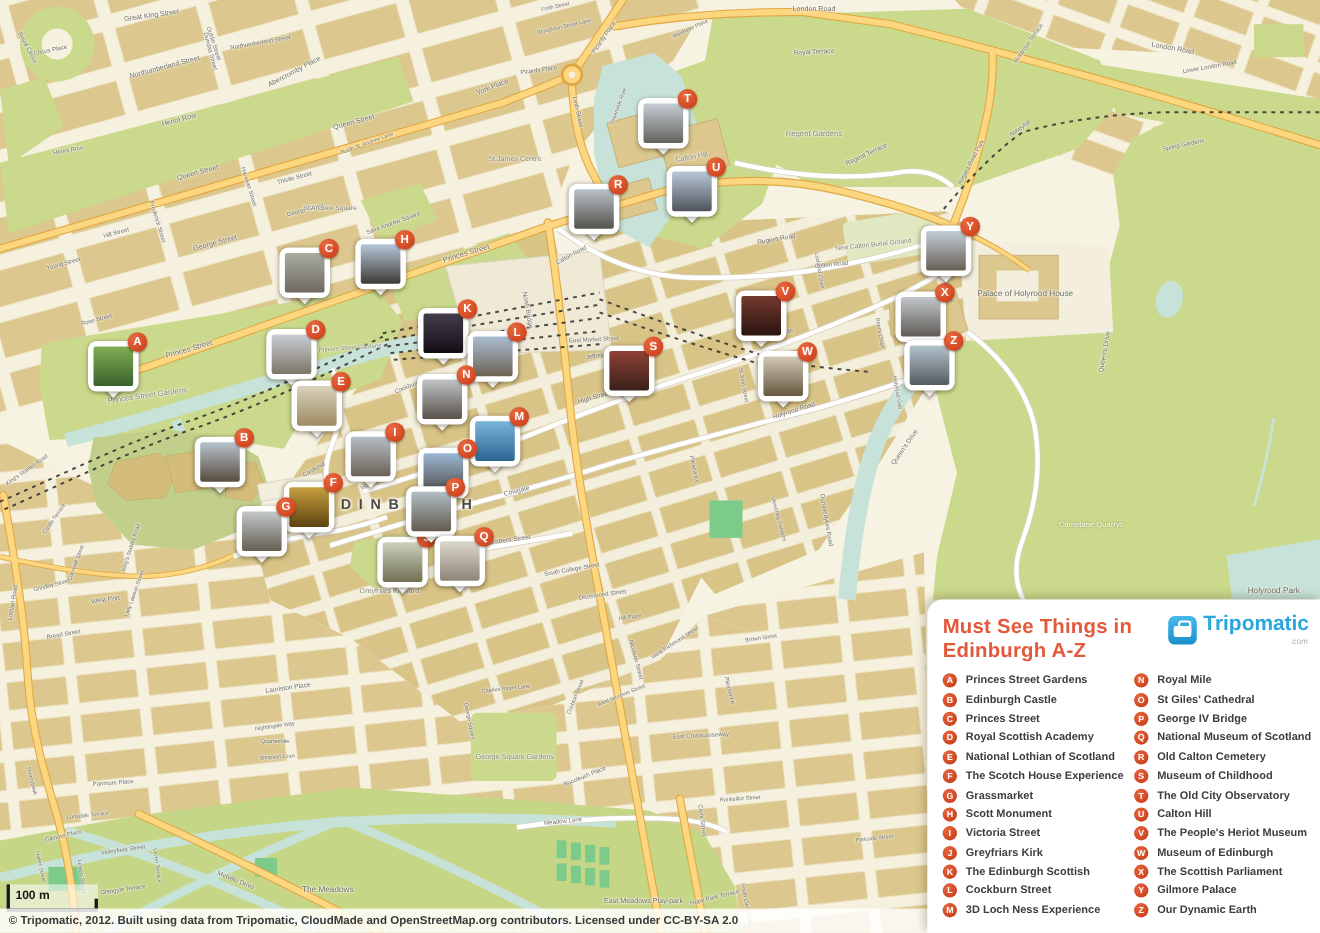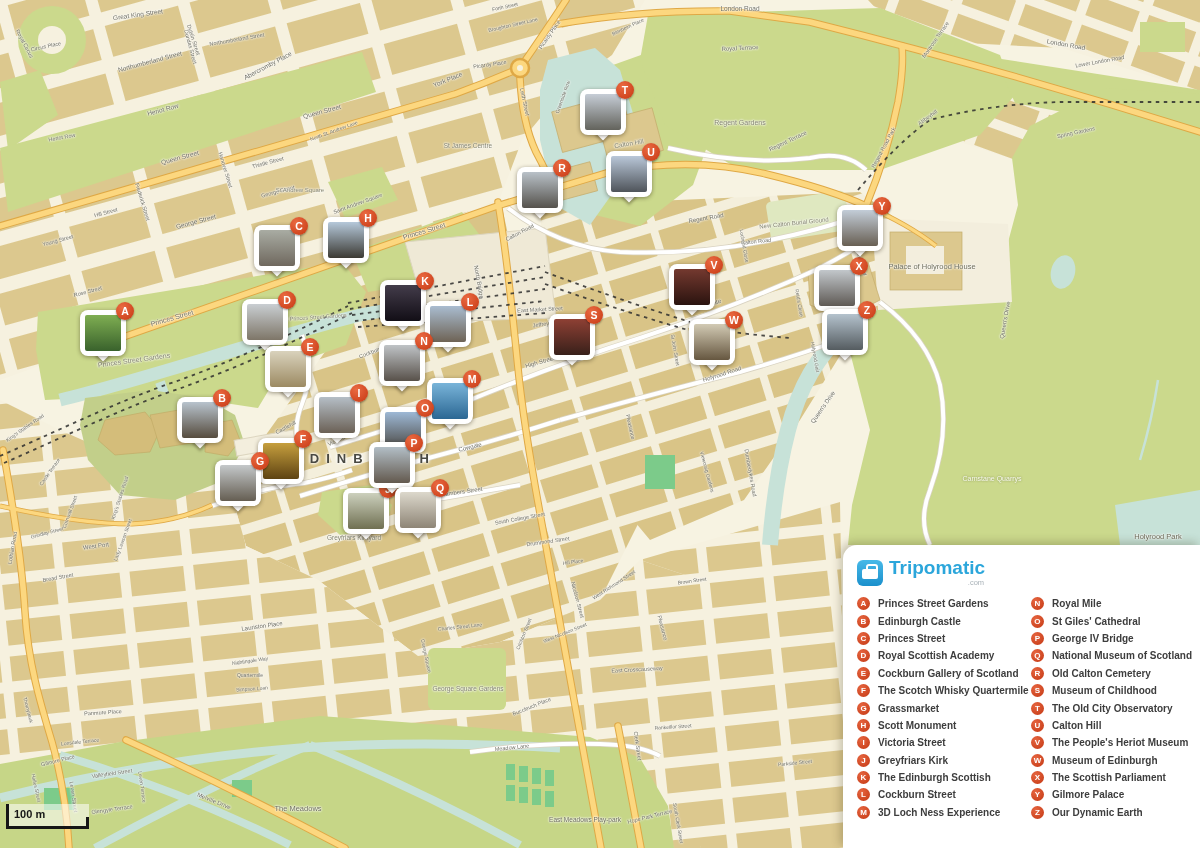--- a/index.html
+++ b/index.html
@@ -557,23 +557,27 @@
         <span class="box"></span>
         <span class="photo" style="background:linear-gradient(180deg,#b4c2cd,#555c60)"></span>
         <span class="badge">Z</span>
       </div>
     </div>
 
   <div id="scalebar">
     <span>100 m</span>
   </div>
 
+  <div id="attribution">
+    <span>© Tripomatic, 2012. Built using data from Tripomatic, CloudMade and OpenStreetMap.org contributors. Licensed under CC-BY-SA 2.0</span>
+  </div>
 
   <div id="legend">
     <div class="legend-head">
+      <div class="legend-title">Must See Things in Edinburgh A-Z</div>
       <div class="logo">
         <div class="logo-icon"></div>
         <div class="logo-textwrap">
           <span class="logo-name">Tripomatic</span>
           <span class="logo-tld">.com</span>
         </div>
       </div>
     </div>
     <div class="legend-cols">
       <div class="lcol">
@@ -588,25 +592,25 @@
           <div class="lrow">
             <span class="lbadge">C</span>
             <span class="llabel">Princes Street</span>
           </div>
           <div class="lrow">
             <span class="lbadge">D</span>
             <span class="llabel">Royal Scottish Academy</span>
           </div>
           <div class="lrow">
             <span class="lbadge">E</span>
-            <span class="llabel">Cockburn Gallery of Scotland</span>
+            <span class="llabel">National Lothian of Scotland</span>
           </div>
           <div class="lrow">
             <span class="lbadge">F</span>
-            <span class="llabel">The Scotch Whisky Quartermile</span>
+            <span class="llabel">The Scotch House Experience</span>
           </div>
           <div class="lrow">
             <span class="lbadge">G</span>
             <span class="llabel">Grassmarket</span>
           </div>
           <div class="lrow">
             <span class="lbadge">H</span>
             <span class="llabel">Scott Monument</span>
           </div>
           <div class="lrow">

